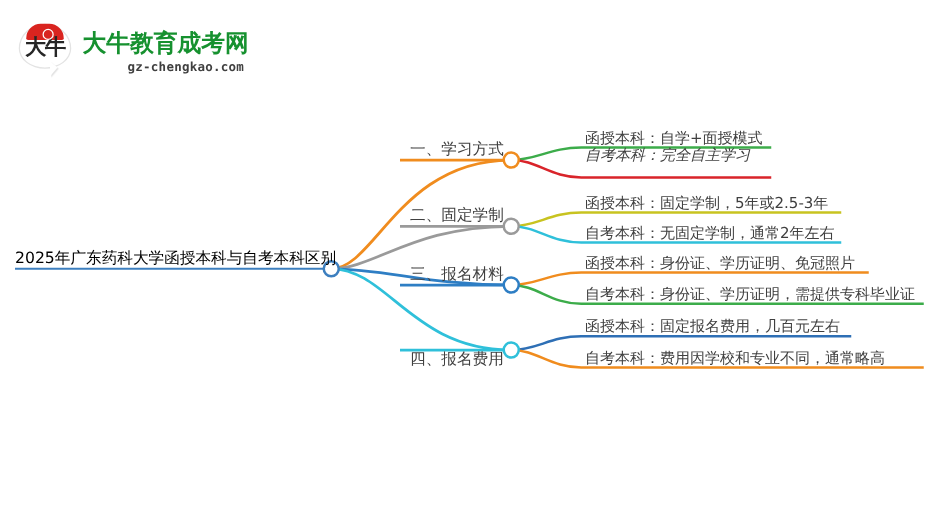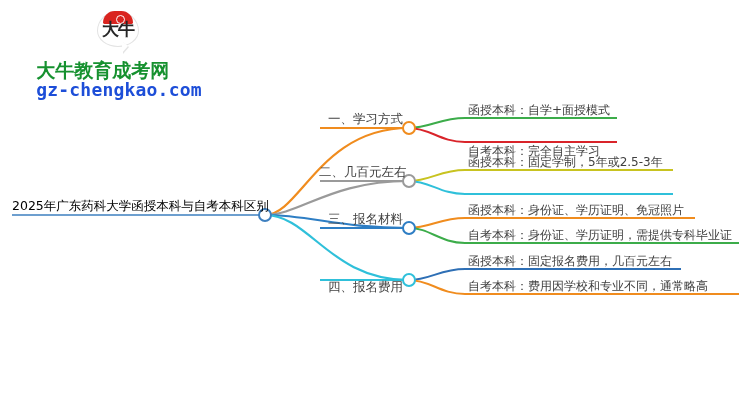--- a/index.html
+++ b/index.html
@@ -16,23 +16,22 @@
   }
 
   
   #logo-header {
     position: absolute;
     left: 14px;
     top: 8px;
     width: 210px;
     height: 54px;
     display: flex;
-    align-items: center;
+    align-items: flex-end;
     gap: 6px;
-    flex-direction: column;
   }
   #logo-mark {
     position: relative;
     width: 46px;
     height: 46px;
     flex: 0 0 46px;
   }
   #logo-mark .bubble {
     position: absolute;
     left: 1px;
@@ -94,26 +93,27 @@
   }
   #logo-title {
     font-size: 19px;
     font-weight: bold;
     color: #16912f;
     letter-spacing: 0px;
     line-height: 22px;
     font-family: Liberation Serif, serif;
   }
   #logo-sub {
-    font-size: 18px;
+    font-size: 10px;
     font-weight: bold;
-    color: #1d4ed8;
+    color: #404040;
     line-height: 14px;
     letter-spacing: 0.2px;
     font-family: "DejaVu Sans Mono", "Liberation Mono", monospace;
+    margin-left: 36px;
   }
 
   
   #mindmap {
     position: absolute;
     left: 0;
     top: 0;
     width: 750px;
     height: 410px;
   }
@@ -192,27 +192,28 @@
     <circle id="node-root" cx="265" cy="215" r="6" fill="#ffffff" stroke="#3d7fbf" stroke-width="2"></circle>
     <circle id="node-b0" cx="409" cy="128" r="6" fill="#ffffff" stroke-width="2" stroke="#f08c1e"></circle>
     <circle id="node-b1" cx="409" cy="181" r="6" fill="#ffffff" stroke-width="2" stroke="#9a9a9a"></circle>
     <circle id="node-b2" cx="409" cy="228" r="6" fill="#ffffff" stroke-width="2" stroke="#2e7ec4"></circle>
     <circle id="node-b3" cx="409" cy="280" r="6" fill="#ffffff" stroke-width="2" stroke="#2fc0da"></circle>
   </svg>
 
   <div class="map-label root-label" style="left:12px; top:199px; width:250px;">2025年广东药科大学函授本科与自考本科区别</div>
 
   <div class="map-label branch-label" style="left:319px; top:112px; width:84px;">一、学习方式</div>
-  <div class="map-label branch-label" style="left:319px; top:165px; width:84px;">二、几百元左右</div>
+  <div class="map-label branch-label" style="left:319px; top:165px; width:84px;">二、固定学制</div>
   <div class="map-label branch-label" style="left:319px; top:212px; width:84px;">三、报名材料</div>
   <div class="map-label branch-label" style="left:319px; top:280px; width:84px;">四、报名费用</div>
 
   <div class="map-label leaf-label" style="left:468px; top:103px;">函授本科：自学+面授模式</div>
-  <div class="map-label leaf-label" style="left:468px; top:144px;">自考本科：完全自主学习</div>
+  <div class="map-label leaf-label" style="left:468px; top:117px;font-style:italic;">自考本科：完全自主学习</div>
 
   <div class="map-label leaf-label" style="left:468px; top:155px;">函授本科：固定学制，5年或2.5-3年</div>
+  <div class="map-label leaf-label" style="left:468px; top:179px;">自考本科：无固定学制，通常2年左右</div>
 
   <div class="map-label leaf-label" style="left:468px; top:203px;">函授本科：身份证、学历证明、免冠照片</div>
   <div class="map-label leaf-label" style="left:468px; top:228px;">自考本科：身份证、学历证明，需提供专科毕业证</div>
 
   <div class="map-label leaf-label" style="left:468px; top:254px;">函授本科：固定报名费用，几百元左右</div>
   <div class="map-label leaf-label" style="left:468px; top:279px;">自考本科：费用因学校和专业不同，通常略高</div>
 </div>
 
 </body></html>

